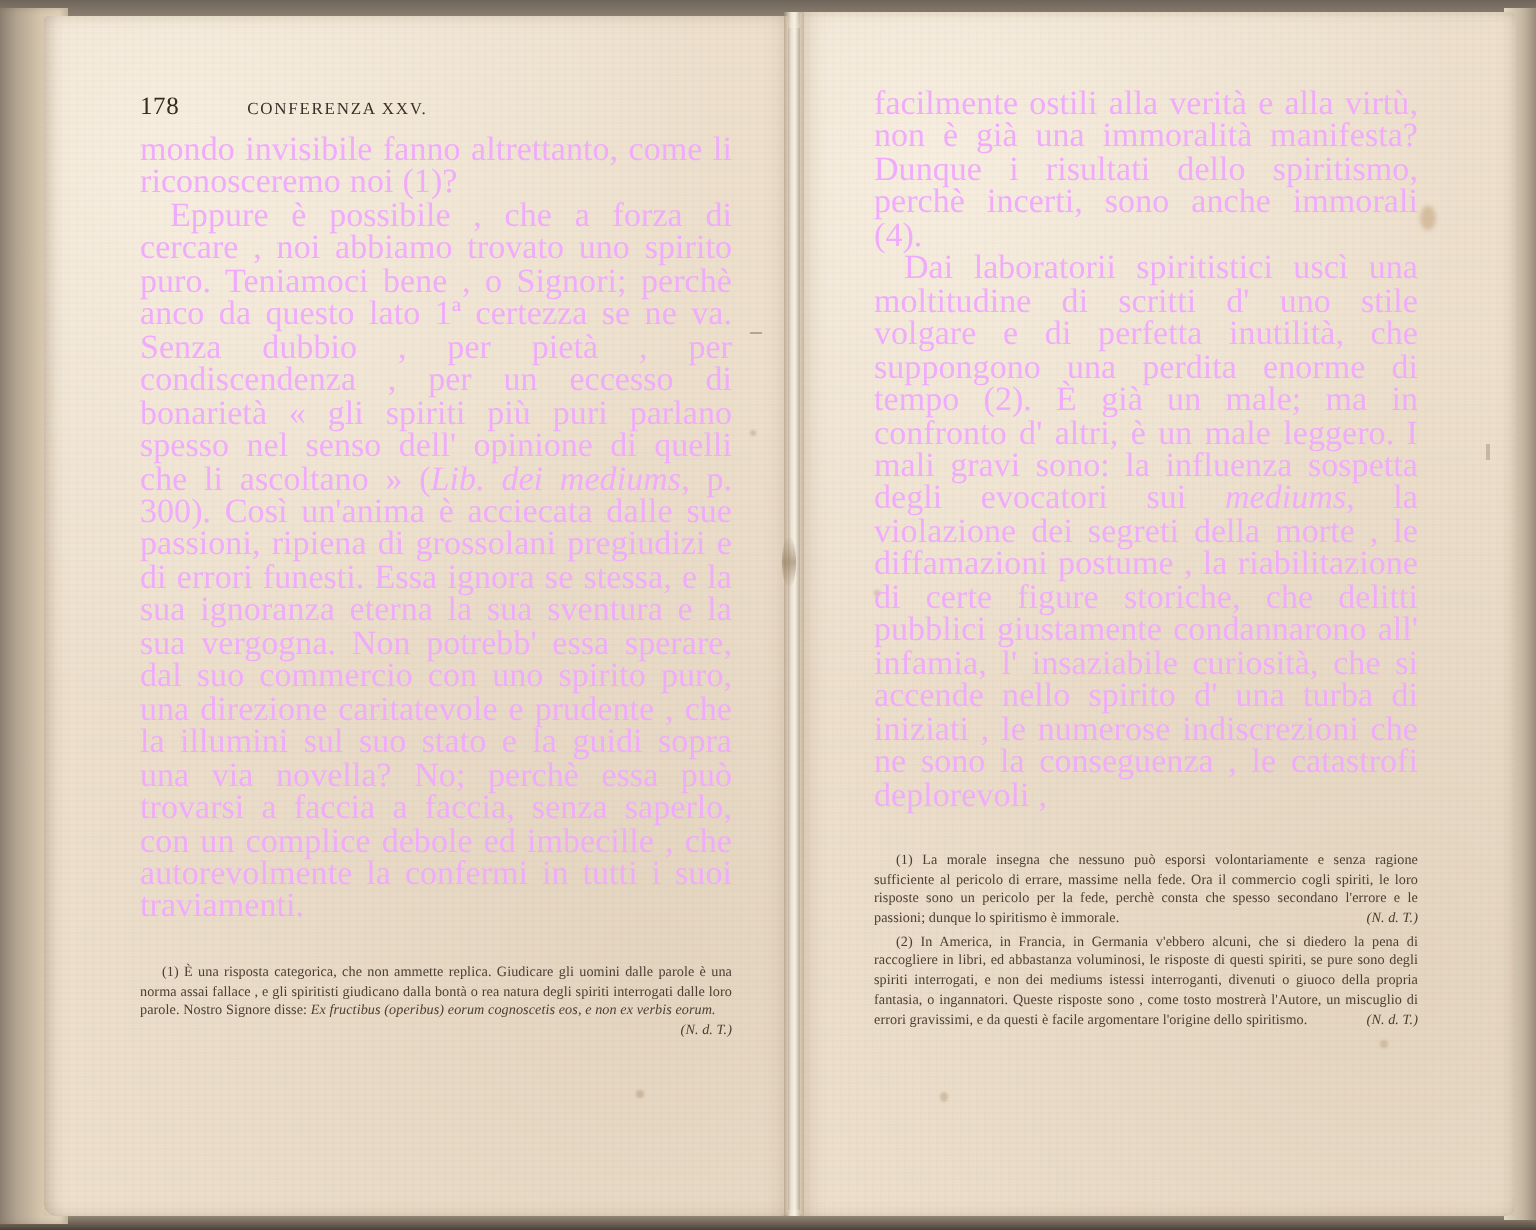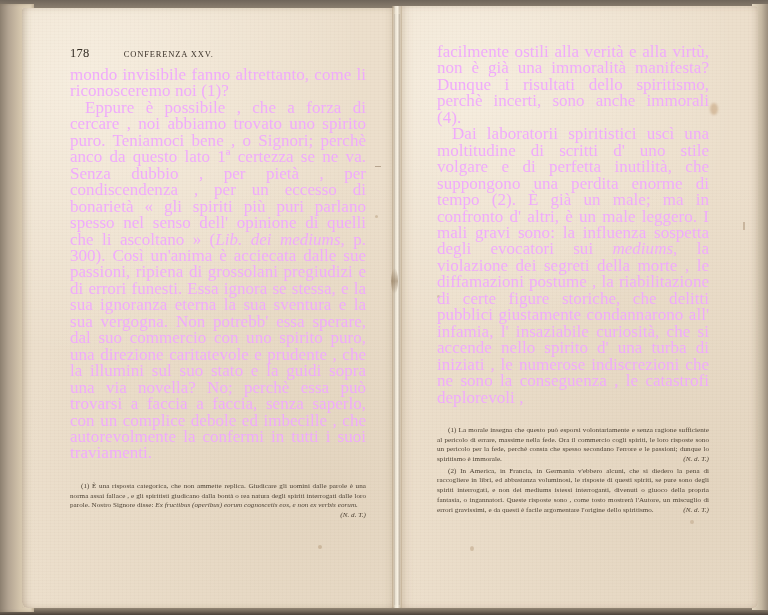--- a/index.html
+++ b/index.html
@@ -271,21 +271,21 @@
     <p class="body">facilmente ostili alla verità e alla virtù, non è già una immoralità manifesta? Dunque i risultati dello spiritismo, perchè incerti, sono anche immorali (4).</p>
 
 
     <p class="body indent">Dai laboratorii spiritistici uscì una moltitudine di scritti d' uno stile volgare e di perfetta inutilità, che suppongono una perdita enorme di tempo (2). È già un male; ma in confronto d' altri, è un male leggero. I mali gravi sono: la influenza sospetta degli evocatori sui <i>mediums</i>, la violazione dei segreti della morte , le diffamazioni postume , la riabilitazione di certe figure storiche, che delitti pubblici giustamente condannarono all' infamia, l' insaziabile curiosità, che si accende nello spirito d' una turba di iniziati , le numerose indiscrezioni che ne sono la conseguenza , le catastrofi deplorevoli ,</p>
 
     <hr class="fn-rule">
 
     <div class="footnotes">
       <p>
         <span>(1)</span>
-        <span>La morale insegna che questo può esporsi volontariamente e senza ragione sufficiente al pericolo di errare, massime nella fede. Ora il commercio cogli spiriti, le loro risposte sono un pericolo per la fede, perchè consta che spesso secondano l'errore e le passioni; dunque lo spiritismo è immorale.</span>
+        <span>La morale insegna che nessuno può esporsi volontariamente e senza ragione sufficiente al pericolo di errare, massime nella fede. Ora il commercio cogli spiriti, le loro risposte sono un pericolo per la fede, perchè consta che spesso secondano l'errore e le passioni; dunque lo spiritismo è immorale.</span>
         <span class="fn-inline-sign">(N. d. T.)</span>
       </p>
       <p>
         <span>(2)</span>
         <span>In America, in Francia, in Germania v'ebbero alcuni, che si diedero la pena di raccogliere in libri, ed abbastanza voluminosi, le risposte di questi spiriti, se pure sono degli spiriti interrogati, e non dei mediums istessi interroganti, divenuti o giuoco della propria fantasia, o ingannatori. Queste risposte sono , come tosto mostrerà l'Autore, un miscuglio di errori gravissimi, e da questi è facile argomentare l'origine dello spiritismo.</span>
         <span class="fn-inline-sign">(N. d. T.)</span>
       </p>
     </div>
   </div>
 

